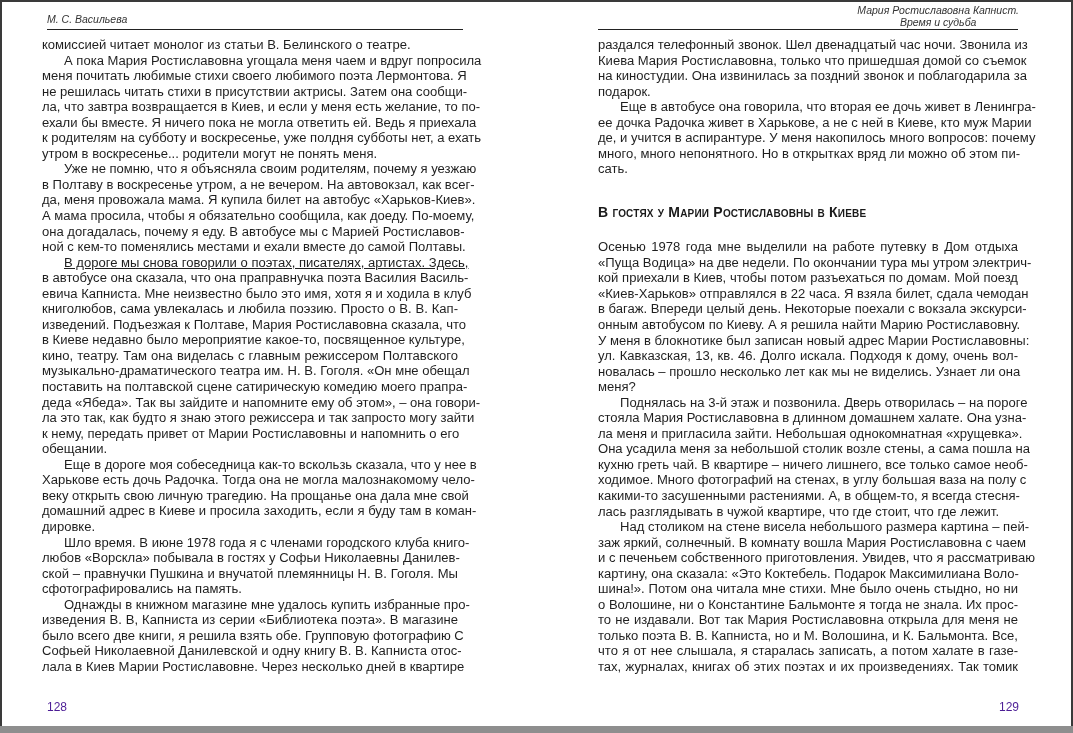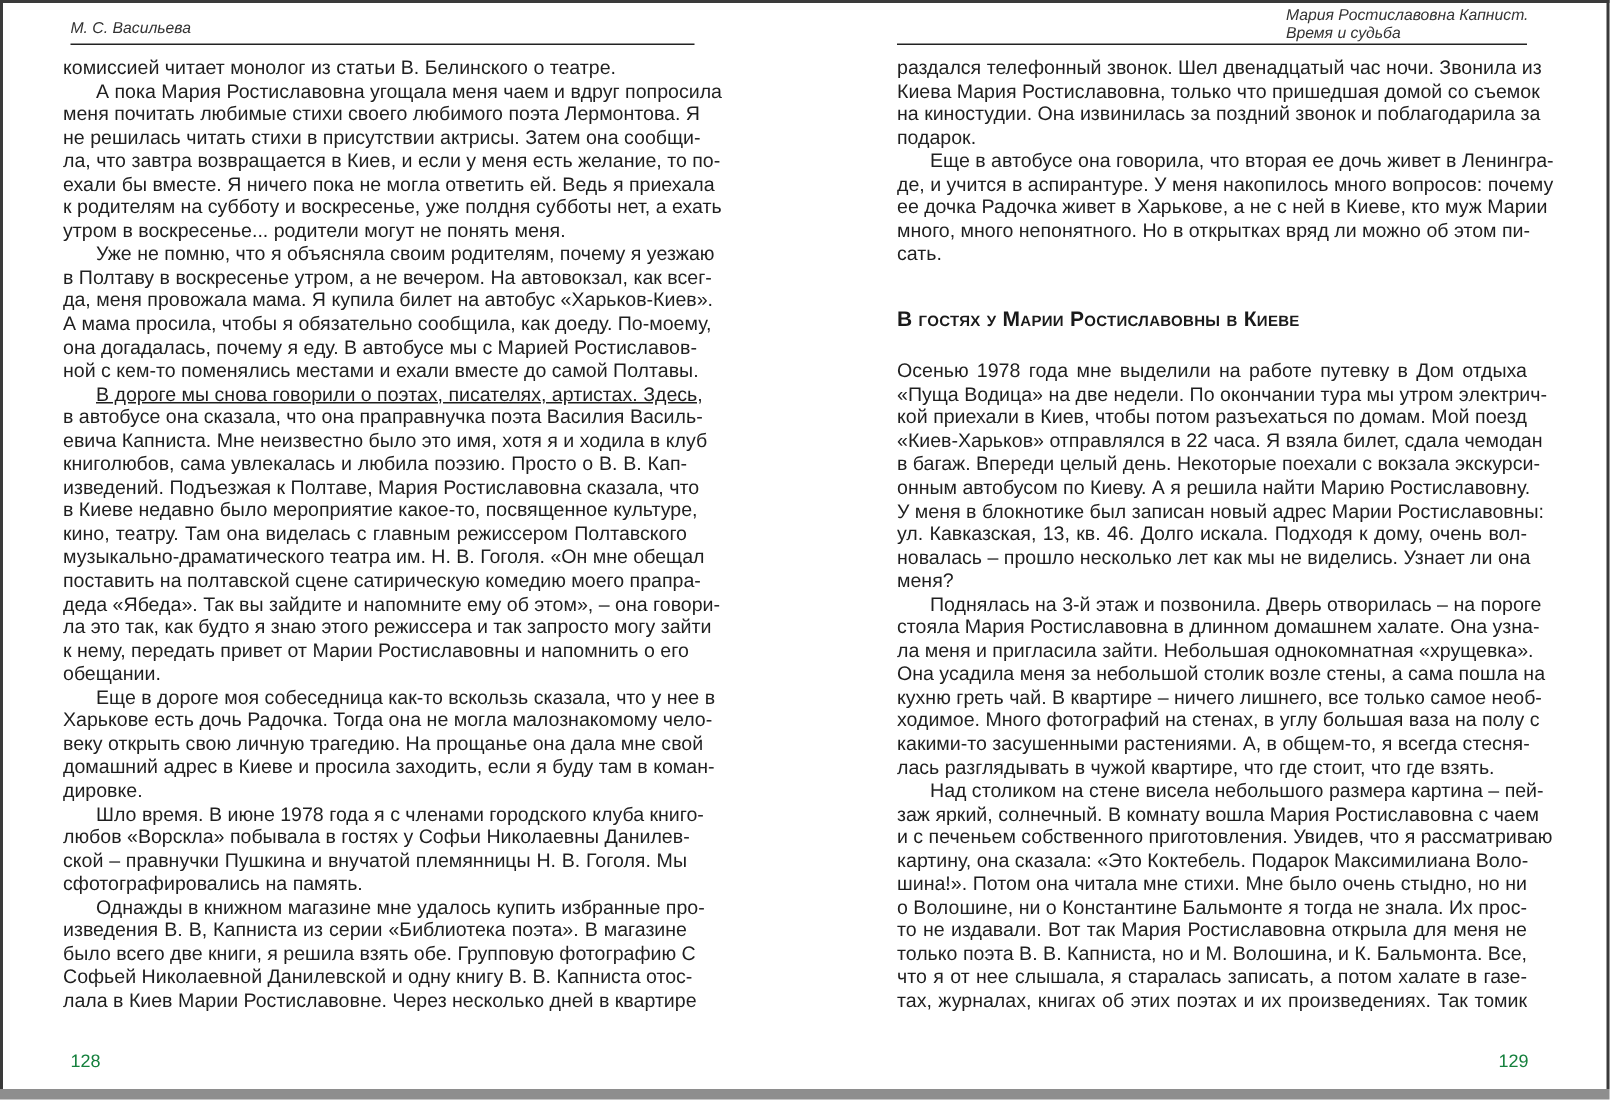--- a/index.html
+++ b/index.html
@@ -16,40 +16,40 @@
 
   .page { position: absolute; top: 0; height: 726px; }
   .page-left { left: 2px; width: 530px; }
   .page-right { left: 532px; width: 539px; }
 
   .running-head {
     position: absolute; font-style: italic; font-size: 10.5px; color: #333;
     line-height: 12px;
   }
   .page-left .running-head { left: 45px; top: 13px; }
-  .page-right .running-head { right: 52px; top: 4px; text-align: left; }
+  .page-right .running-head { right: 52px; top: 4px; text-align: center; }
   .head-rule { position: absolute; height: 1px; background: #222; top: 29px; }
   .page-left .head-rule { left: 45px; width: 416px; }
   .page-right .head-rule { left: 66px; width: 420px; }
 
   .text-col { position: absolute; font-size: 13.2px; line-height: 19.6px; }
   .page-left .text-col { left: 40px; top: 37px; width: 416px; }
   .page-right .text-col { left: 66px; top: 37px; width: 420px; }
 
   .line { display: block; white-space: nowrap; text-align: justify; text-align-last: justify; height: 19.6px; }
   .line.last { text-align-last: left; }
   .line.indent { padding-left: 22px; }
 
   .section-heading {
     display: block; font-weight: bold; font-size: 14px; height: 19.6px;
     font-variant: small-caps; letter-spacing: 0.2px; color: #1a1a1a;
   }
   .gap { display: block; height: 19.6px; }
 
-  .folio { position: absolute; font-size: 12px; top: 700px; color: #15803d; }
+  .folio { position: absolute; font-size: 12px; top: 700px; color: #4c1d95; }
   .page-left .folio { left: 45px; }
   .page-right .folio { right: 52px; }
 </style>
 </head>
 <body>
 
 <div class="frame-top"></div>
 <div class="frame-left"></div>
 <div class="frame-right"></div>
 <div class="frame-bottom"></div>
@@ -108,22 +108,22 @@
     <div>Мария Ростиславовна Капнист.</div>
     <div>Время и судьба</div>
   </div>
   <div class="head-rule"></div>
   <div class="text-col" id="right-text" style="font-size: 13.06px;">
       <span class="line" style="height: 15.5476px; line-height: 15.5476px;">раздался телефонный звонок. Шел двенадцатый час ночи. Звонила из</span>
       <span class="line" style="height: 15.5476px; line-height: 15.5476px;">Киева Мария Ростиславовна, только что пришедшая домой со съемок</span>
       <span class="line" style="height: 15.5476px; line-height: 15.5476px;">на киностудии. Она извинилась за поздний звонок и поблагодарила за</span>
       <span class="line last" style="height: 15.5476px; line-height: 15.5476px;">подарок.</span>
       <span class="line indent" style="height: 15.5476px; line-height: 15.5476px;">Еще в автобусе она говорила, что вторая ее дочь живет в Ленингра-</span>
+      <span class="line" style="height: 15.5476px; line-height: 15.5476px;">ее дочка Радочка живет в Харькове, а не с ней в Киеве, кто муж Марии</span>
       <span class="line" style="height: 15.5476px; line-height: 15.5476px;">де, и учится в аспирантуре. У меня накопилось много вопросов: почему</span>
-      <span class="line" style="height: 15.5476px; line-height: 15.5476px;">ее дочка Радочка живет в Харькове, а не с ней в Киеве, кто муж Марии</span>
       <span class="line" style="height: 15.5476px; line-height: 15.5476px;">много, много непонятного. Но в открытках вряд ли можно об этом пи-</span>
       <span class="line last" style="height: 15.5476px; line-height: 15.5476px;">сать.</span>
       <span class="gap" style="height: 14.0938px;"></span>
       <span class="gap" style="height: 14.0938px;"></span>
       <span class="section-heading" style="height: 15.5476px; line-height: 15.5476px;">В гостях у Марии Ростиславовны в Киеве</span>
       <span class="gap" style="height: 14.0938px;"></span>
       <span class="gap" style="height: 4.5px;"></span>
       <span class="line" style="height: 15.5476px; line-height: 15.5476px;">Осенью 1978 года мне выделили на работе путевку в Дом отдыха</span>
       <span class="line" style="height: 15.5476px; line-height: 15.5476px;">«Пуща Водица» на две недели. По окончании тура мы утром электрич-</span>
       <span class="line" style="height: 15.5476px; line-height: 15.5476px;">кой приехали в Киев, чтобы потом разъехаться по домам. Мой поезд</span>
@@ -134,21 +134,21 @@
       <span class="line" style="height: 15.5476px; line-height: 15.5476px;">ул. Кавказская, 13, кв. 46. Долго искала. Подходя к дому, очень вол-</span>
       <span class="line" style="height: 15.5476px; line-height: 15.5476px;">новалась – прошло несколько лет как мы не виделись. Узнает ли она</span>
       <span class="line last" style="height: 15.5476px; line-height: 15.5476px;">меня?</span>
       <span class="line indent" style="height: 15.5476px; line-height: 15.5476px;">Поднялась на 3-й этаж и позвонила. Дверь отворилась – на пороге</span>
       <span class="line" style="height: 15.5476px; line-height: 15.5476px;">стояла Мария Ростиславовна в длинном домашнем халате. Она узна-</span>
       <span class="line" style="height: 15.5476px; line-height: 15.5476px;">ла меня и пригласила зайти. Небольшая однокомнатная «хрущевка».</span>
       <span class="line" style="height: 15.5476px; line-height: 15.5476px;">Она усадила меня за небольшой столик возле стены, а сама пошла на</span>
       <span class="line" style="height: 15.5476px; line-height: 15.5476px;">кухню греть чай. В квартире – ничего лишнего, все только самое необ-</span>
       <span class="line" style="height: 15.5476px; line-height: 15.5476px;">ходимое. Много фотографий на стенах, в углу большая ваза на полу с</span>
       <span class="line" style="height: 15.5476px; line-height: 15.5476px;">какими-то засушенными растениями. А, в общем-то, я всегда стесня-</span>
-      <span class="line last" style="height: 15.5476px; line-height: 15.5476px;">лась разглядывать в чужой квартире, что где стоит, что где взять.</span>
+      <span class="line last" style="height: 15.5476px; line-height: 15.5476px;">лась разглядывать в чужой квартире, что где стоит, что где лежит.</span>
       <span class="line indent" style="height: 15.5476px; line-height: 15.5476px;">Над столиком на стене висела небольшого размера картина – пей-</span>
       <span class="line" style="height: 15.5476px; line-height: 15.5476px;">заж яркий, солнечный. В комнату вошла Мария Ростиславовна с чаем</span>
       <span class="line" style="height: 15.5476px; line-height: 15.5476px;">и с печеньем собственного приготовления. Увидев, что я рассматриваю</span>
       <span class="line" style="height: 15.5476px; line-height: 15.5476px;">картину, она сказала: «Это Коктебель. Подарок Максимилиана Воло-</span>
       <span class="line" style="height: 15.5476px; line-height: 15.5476px;">шина!». Потом она читала мне стихи. Мне было очень стыдно, но ни</span>
       <span class="line" style="height: 15.5476px; line-height: 15.5476px;">о Волошине, ни о Константине Бальмонте я тогда не знала. Их прос-</span>
       <span class="line" style="height: 15.5476px; line-height: 15.5476px;">то не издавали. Вот так Мария Ростиславовна открыла для меня не</span>
       <span class="line" style="height: 15.5476px; line-height: 15.5476px;">только поэта  В. В. Капниста, но и М. Волошина, и К. Бальмонта. Все,</span>
       <span class="line" style="height: 15.5476px; line-height: 15.5476px;">что я от нее слышала, я старалась записать, а потом халате в газе-</span>
       <span class="line" style="height: 15.5476px; line-height: 15.5476px;">тах, журналах, книгах об этих поэтах и их произведениях. Так томик</span>

